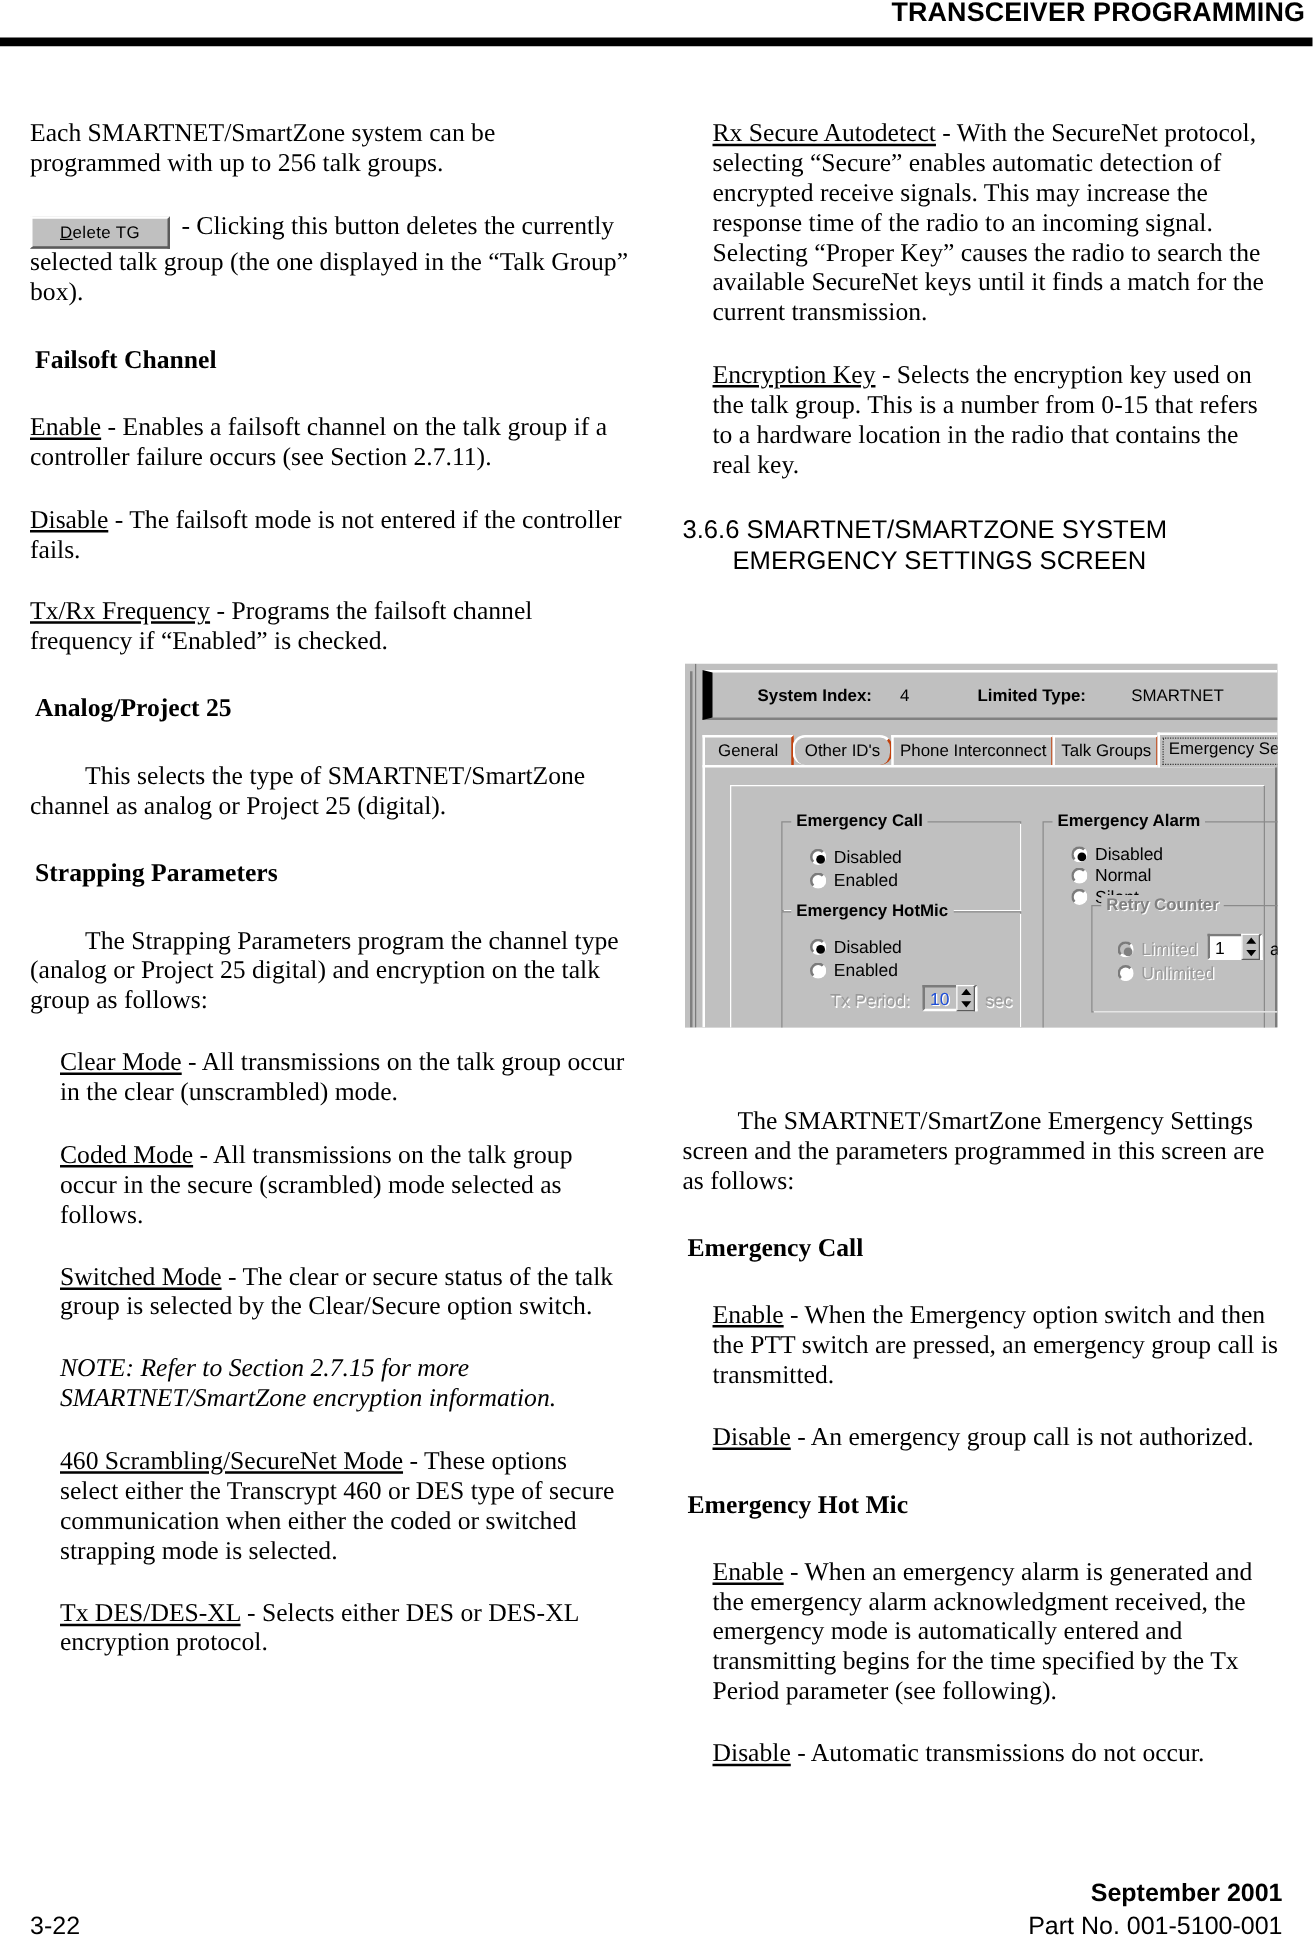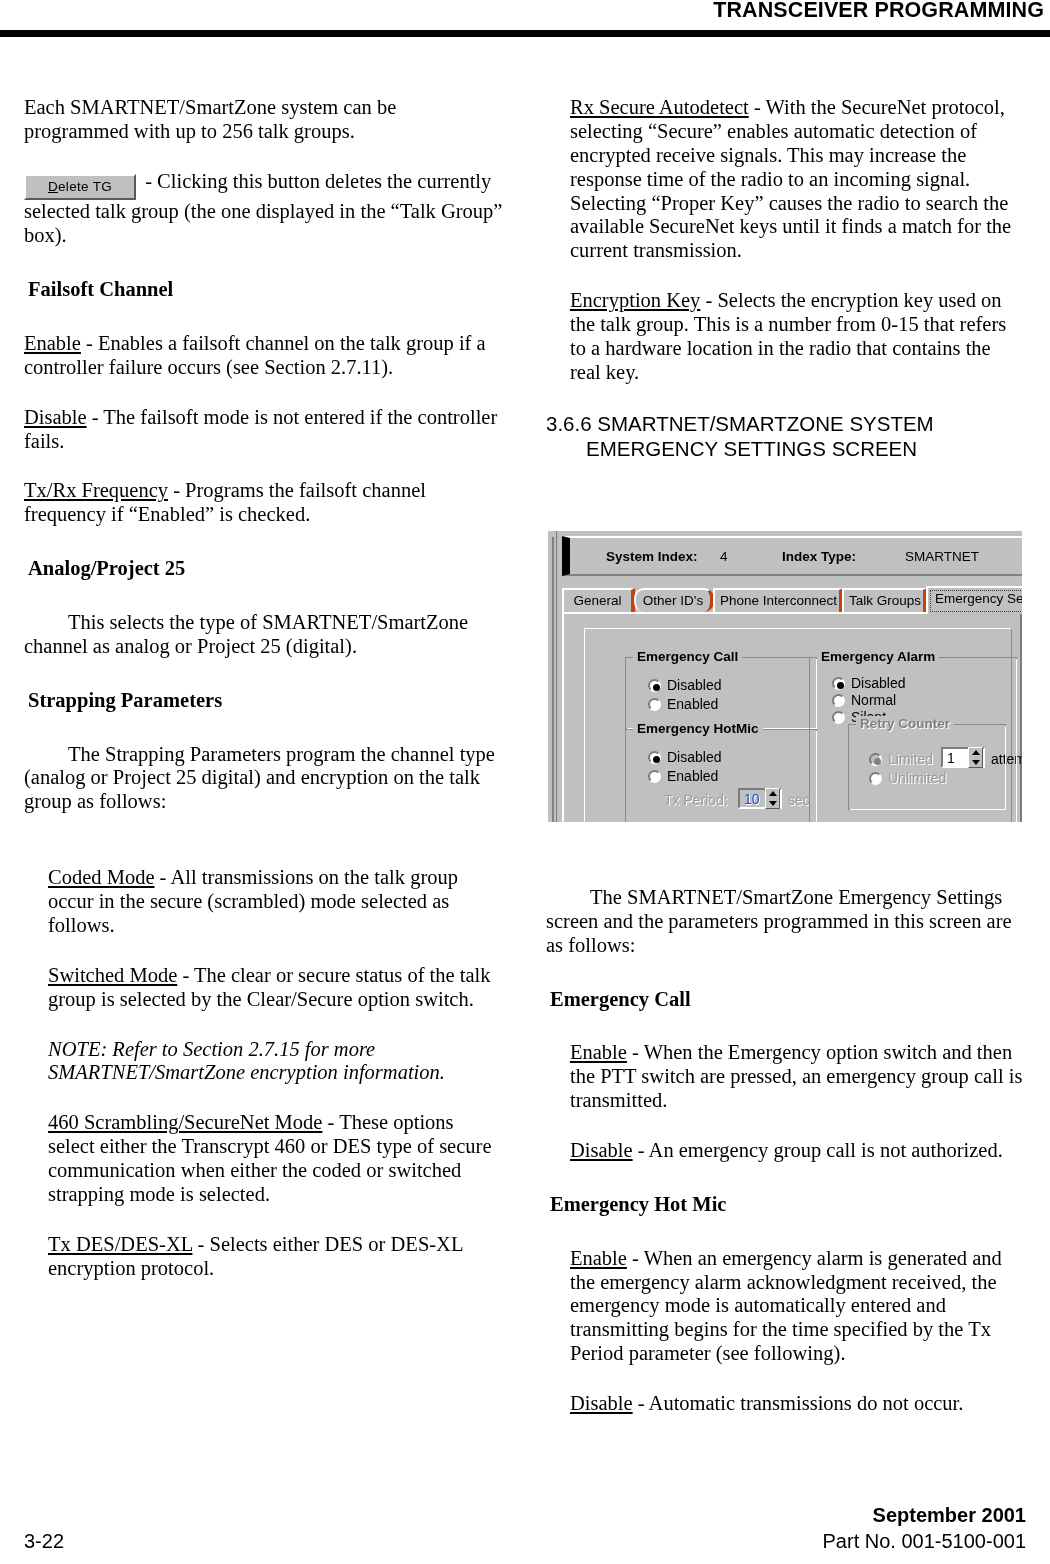--- a/index.html
+++ b/index.html
@@ -110,21 +110,21 @@
 
   
   .tabstrip {
     position:absolute; left:14px; top:55px; width:460px; height:26px;
   }
   .tab {
     position:absolute; top:2px; height:24px;
     background:#c0c0c0;
     border-top:2px solid #ffffff;
     border-left:2px solid #ffffff;
-    border-right:4px solid #c2410c;
+    border-right:2px solid #c2410c;
     font-size:13.5px; line-height:20px; text-align:center;
     white-space:nowrap; padding:1px 5px; color:#000;
   }
   .tab.active {
     top:0; height:28px; line-height:22px;
     border-right:2px solid #5c5c5c;
     z-index:5;
     padding:0 7px;
   }
   .tab.active .focus-ring {
@@ -165,21 +165,21 @@
   .grp > .grp-title {
     position:absolute; left:7px; top:-9px;
     background:#c0c0c0; padding:0 4px;
     font-size:13.5px; font-weight:bold; white-space:nowrap;
     z-index:2;
   }
   .grp > .grp-title.dim { color:#808080; text-shadow:1px 1px 0 #ffffff; font-weight:bold; }
 
   #grp-emergency-call { left:40px;  top:28px;  width:192px; height:72px; }
   #grp-emergency-hotmic { left:40px; top:100px; width:192px; height:100px; }
-  #grp-emergency-alarm { left:224px; top:28px; width:208px; height:172px; }
+  #grp-emergency-alarm { left:249px; top:28px; width:208px; height:172px; }
   #grp-retry-counter  { left:38px;  top:66px;  width:158px; height:86px; }
 
   
   .radio-row {
     position:absolute; height:19px; white-space:nowrap;
     font-size:14px;
   }
   .radio {
     display:inline-block; width:13px; height:13px; border-radius:50%;
     background:#ffffff;
@@ -281,20 +281,21 @@
 
   <p class="body firstline">This selects the type of SMARTNET/SmartZone channel as analog or Project 25 (digital).</p>
   <div class="gap"></div>
 
   <h3 class="bold-head">Strapping Parameters</h3>
   <div class="gap"></div>
 
   <p class="body firstline">The Strapping Parameters program the channel type (analog or Project 25 digital) and encryption on the talk group as follows:</p>
   <div class="gap"></div>
 
+  <p class="body indent"><span class="u">Clear Mode</span><span> - All transmissions on the talk group occur in the clear (unscrambled) mode.</span></p>
   <div class="gap"></div>
 
   <p class="body indent"><span class="u">Coded Mode</span><span> - All transmissions on the talk group occur in the secure (scrambled) mode selected as follows.</span></p>
   <div class="gap"></div>
 
   <p class="body indent"><span class="u">Switched Mode</span><span> - The clear or secure status of the talk group is selected by the Clear/Secure option switch.</span></p>
   <div class="gap"></div>
 
   <p class="body indent ital">NOTE: Refer to Section 2.7.15 for more SMARTNET/SmartZone encryption information.</p>
   <div class="gap"></div>
@@ -321,21 +322,21 @@
 
 <div id="dialog-screenshot">
 
   <div class="gutter-outer">
     <div class="gutter-line"></div>
   </div>
 
   <div class="sysinfo">
     <span class="lbl lbl-idx">System Index:</span>
     <span class="val val-idx">4</span>
-    <span class="lbl lbl-typ">Index Type:</span>
+    <span class="lbl lbl-typ">Limited Type:</span>
     <span class="val val-typ">SMARTNET</span>
   </div>
 
   <div class="tabstrip">
     <div class="tab" style="left:0px;width:73px;"><span>General</span></div>
     <div class="tab" style="left:72px;width:80px;border-radius:10px;"><span>Other ID's</span></div>
     <div class="tab" style="left:151px;width:130px;"><span>Phone Interconnect</span></div>
     <div class="tab" style="left:280px;width:85px;"><span>Talk Groups</span></div>
     <div class="tab active" style="left:364px;width:125px;">
       <span>Emergency Settings</span>

